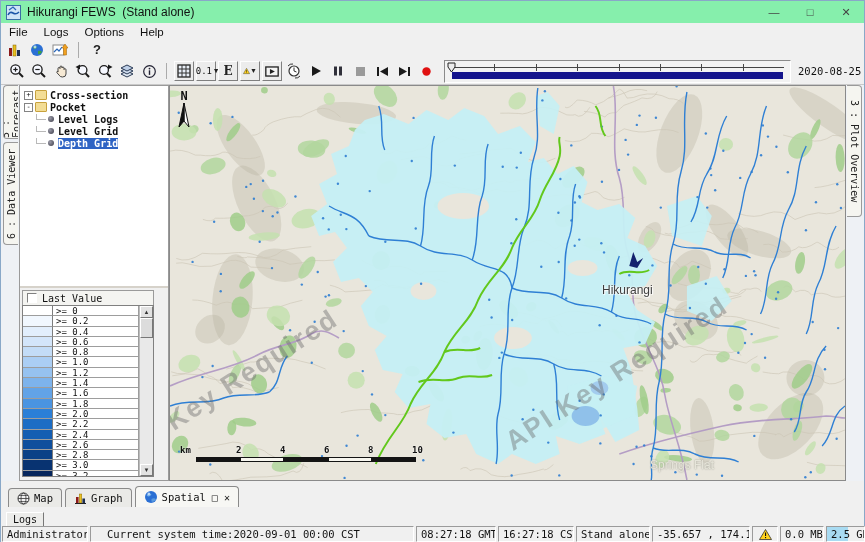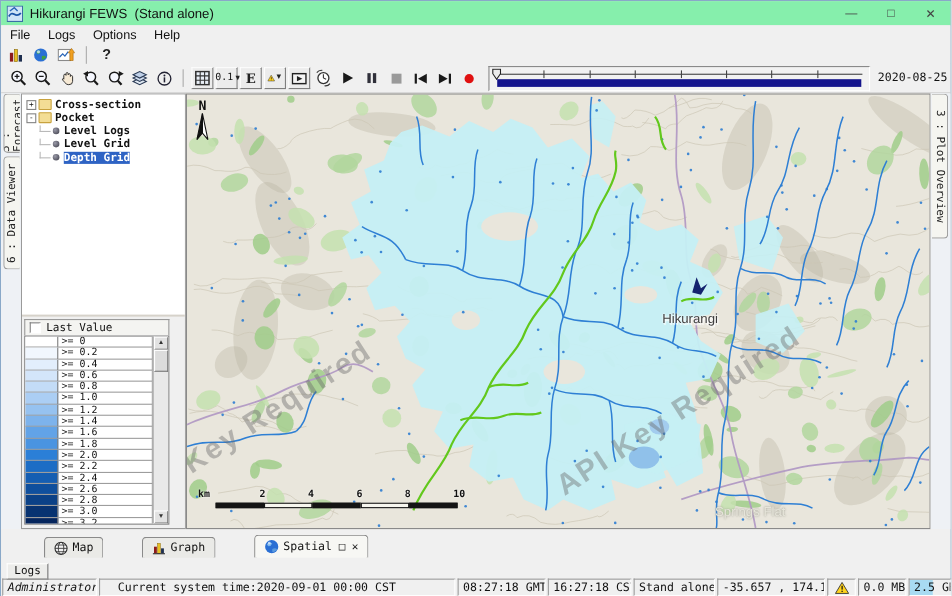--- a/index.html
+++ b/index.html
@@ -79,21 +79,21 @@
   .timetag{font:bold 10.5px "DejaVu Sans Mono",monospace;color:#111;}
   .scalebar{left:10px;bottom:14px;width:260px;height:20px;}
   .segrow{position:absolute;left:16px;top:11px;display:flex;}
   .seg{width:44px;height:5px;border:1px solid #141414;background:#141414;}
   .seg.w{background:#f7f6ef;}
   .segnum{position:absolute;top:-1px;font:bold 9px "DejaVu Sans Mono",monospace;color:#111;text-shadow:0 0 2px #fff;}
   .kmlabel{position:absolute;left:0;top:-1px;font:bold 9px "DejaVu Sans Mono",monospace;color:#111;text-shadow:0 0 2px #fff;}
 
   
   .bottomtabs{height:26px;display:flex;align-items:flex-end;gap:3px;padding:0 0 0 7px;background:#f0f0f0;}
-  .btab{display:flex;align-items:center;gap:4px;height:19px;padding:0 8px;border:1px solid #8a8a8a;border-bottom:none;border-radius:4px 4px 0 0;background:#eaeae7;font:10.5px "DejaVu Sans Mono",monospace;color:#111;margin-left:32px;}
+  .btab{display:flex;align-items:center;gap:4px;height:19px;padding:0 8px;border:1px solid #8a8a8a;border-bottom:none;border-radius:4px 4px 0 0;background:#eaeae7;font:10.5px "DejaVu Sans Mono",monospace;color:#111;}
   .btab.active{height:21px;background:#f7f7f4;}
   .tabctl{font:bold 10px "DejaVu Sans Mono",monospace;color:#222;margin-left:2px;}
   .logsrow{height:18px;padding:2px 0 0 5px;background:#f0f0f0;}
   .logsbtn{display:inline-flex;align-items:center;height:15px;padding:0 6px;border:1px solid;border-color:#fff #777 #777 #fff;background:#ececea;font:10px "DejaVu Sans Mono",monospace;color:#111;}
 
   
   .statusbar{height:18px;display:flex;gap:2px;padding:1px 1px 1px 1px;background:#f0f0f0;}
   .scell{border:1px solid;border-color:#9b9b9b #fff #fff #9b9b9b;font:10.5px "DejaVu Sans Mono",monospace;color:#111;display:flex;align-items:center;padding:0 4px;white-space:nowrap;overflow:hidden;position:relative;flex:0 0 auto;}
   .memfill{position:absolute;left:0;top:0;bottom:0;width:58%;background:#a8dbf2;}
   .memtext{position:relative;z-index:2;}
@@ -871,21 +871,21 @@
       <span class="tabctl">□</span>
       <span class="tabctl">✕</span>
     </div>
   </div>
 
   <div class="logsrow">
     <span class="logsbtn">Logs</span>
   </div>
 
   <div class="statusbar">
-    <div class="scell" style="width:86px;font-style:italic;">Administrator</div>
+    <div class="scell" style="width:86px;">Administrator</div>
     <div class="scell" style="width:324px;padding-left:16px;">Current system time:2020-09-01 00:00 CST</div>
     <div class="scell" style="width:80px;">08:27:18 GMT</div>
     <div class="scell" style="width:76px;">16:27:18 CST</div>
     <div class="scell" style="width:74px;">Stand alone</div>
     <div class="scell" style="width:98px;">-35.657 , 174.199</div>
     <div class="scell" style="width:26px;justify-content:center;">
       <svg width="13" height="11" viewBox="0 0 13 11">
           <polygon points="6.5,0.5 12.5,10.5 0.5,10.5" fill="#ffd21e" stroke="#333" stroke-width="0.8"></polygon>
           <rect x="6" y="3.5" width="1.1" height="3.5" fill="#111"></rect>
           <rect x="6" y="8" width="1.1" height="1.2" fill="#111"></rect>

